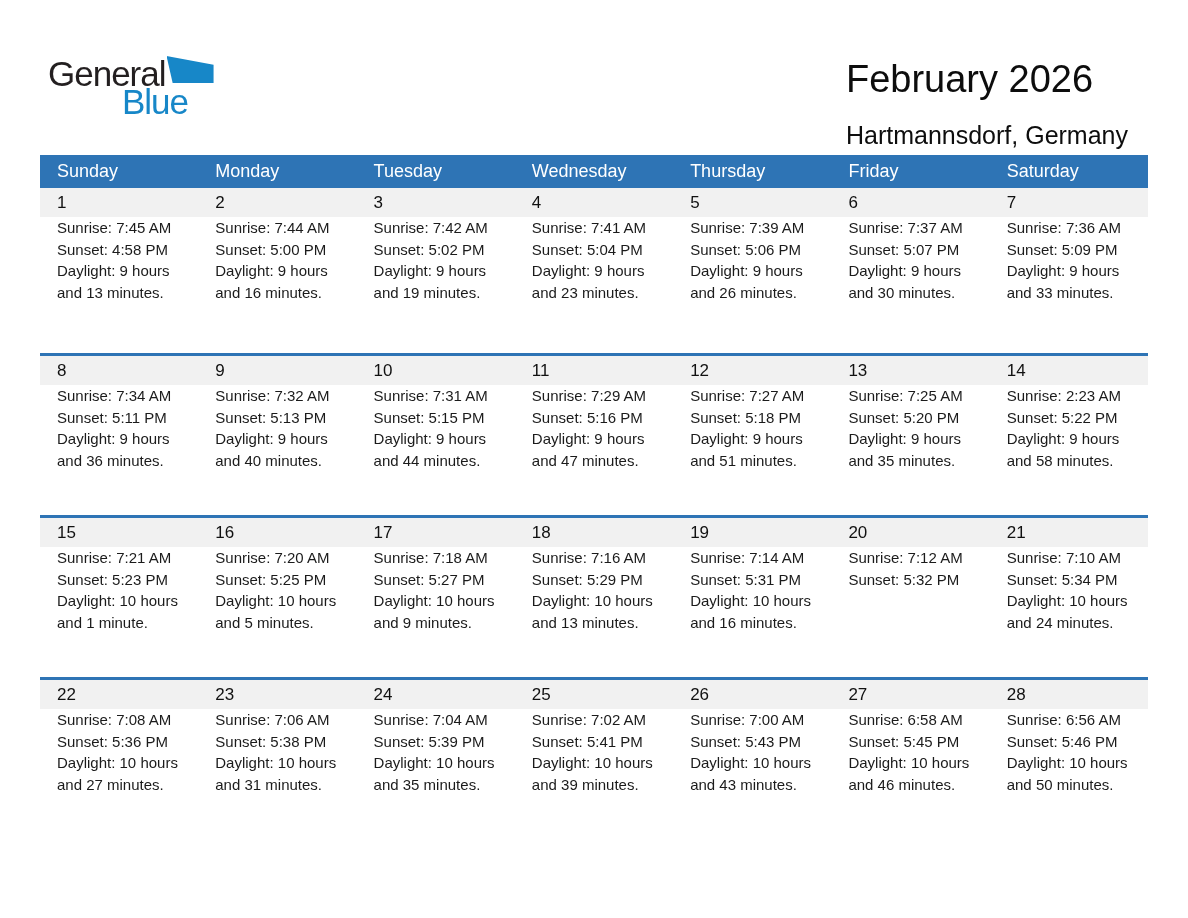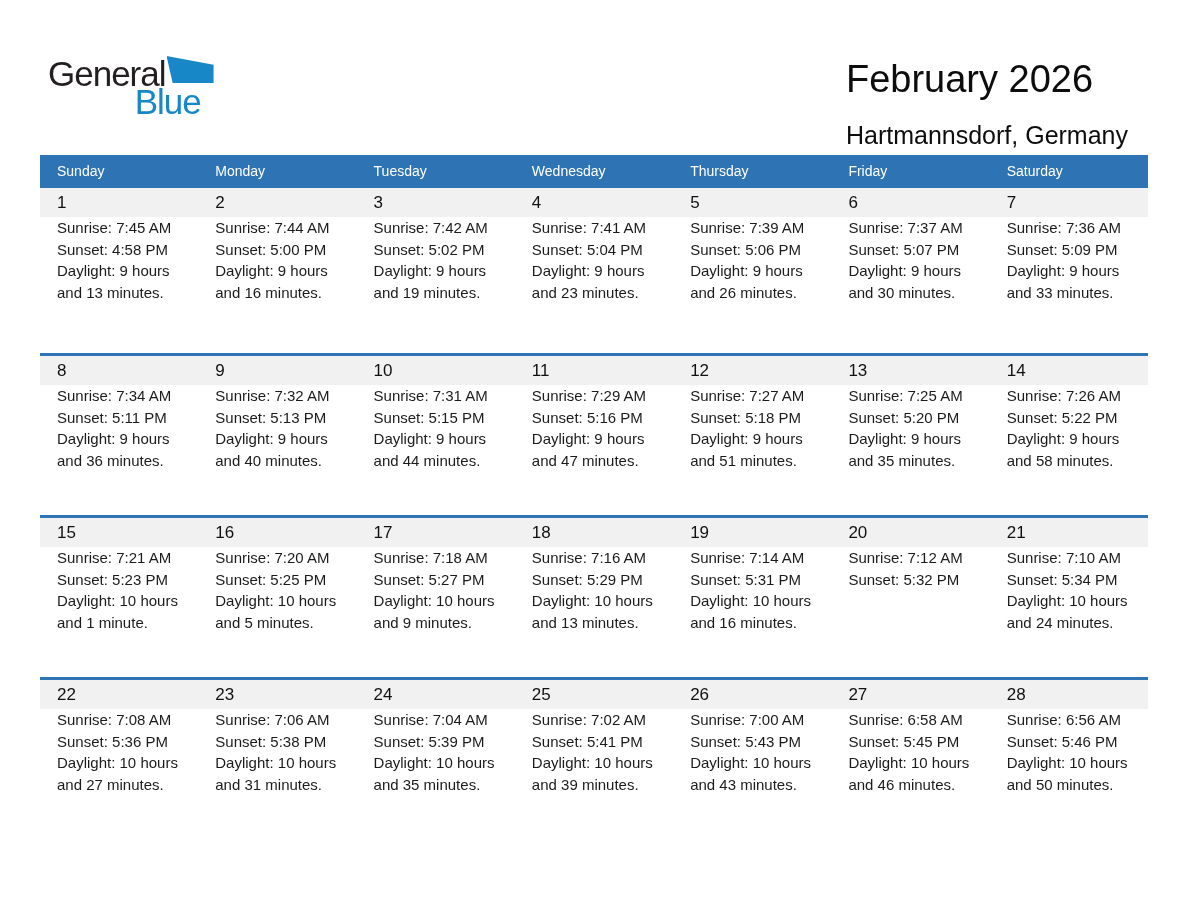--- a/index.html
+++ b/index.html
@@ -14,29 +14,29 @@
     width:1188px;height:918px;position:relative;background:#ffffff;
     font-family:"Liberation Sans", sans-serif;color:#1a1a1a;overflow:hidden;
   }
   
   .logo{position:absolute;left:48px;top:56px;line-height:1;}
   .logo-line1{display:flex;align-items:flex-start;}
   .logo-general{font-size:35px;letter-spacing:-1px;color:var(--logo-black);font-weight:400;}
   .logo-tri{width:47px;height:27px;margin-left:1px;margin-bottom:3px;
     background:var(--logo-blue);
     clip-path:polygon(0 0, 100% 32%, 100% 100%, 13% 100%);}
-  .logo-blue-word{font-size:35px;letter-spacing:-1px;color:var(--logo-blue);margin-left:74px;margin-top:-7px;font-weight:400;text-align:center;}
+  .logo-blue-word{font-size:35px;letter-spacing:-1px;color:var(--logo-blue);margin-left:74px;margin-top:-7px;font-weight:400;}
   
   .titlebox{position:absolute;top:58px;right:60px;}
   .title{font-size:38px;color:#0d0d0d;font-weight:400;}
   .subtitle{font-size:25px;color:#0d0d0d;margin-top:20px;font-weight:400;}
   
   .calendar{position:absolute;left:40px;top:155px;width:1108px;}
   .dow-row{display:flex;background:var(--header-blue);height:33px;}
-  .dow{flex:1;color:#ffffff;font-size:14px;line-height:33px;padding-left:17px;font-weight:400;}
+  .dow{flex:1;color:#ffffff;font-size:18px;line-height:33px;padding-left:17px;font-weight:400;}
   .week{display:flex;height:162px;border-top:3px solid var(--header-blue);}
   .week:first-of-type{border-top:none;height:165px;}
   .cell{flex:1;overflow:hidden;}
   .num{background:var(--strip-gray);height:29px;line-height:30px;padding-left:17px;font-size:17px;color:#111111;}
   .details{padding:0 6px 0 17px;font-size:15px;line-height:21.5px;color:#1b1b1b;}
   .details .line{width:132px;}
 </style>
 </head>
 <body>
 
@@ -167,21 +167,21 @@
           <div class="num">13</div>
           <div class="details">
             <div class="line">Sunrise: 7:25 AM</div>
             <div class="line">Sunset: 5:20 PM</div>
             <div class="line">Daylight: 9 hours and 35 minutes.</div>
           </div>
         </div>
         <div class="cell">
           <div class="num">14</div>
           <div class="details">
-            <div class="line">Sunrise: 7:26 AM</div>
+            <div class="line">Sunrise: 2:23 AM</div>
             <div class="line">Sunset: 5:22 PM</div>
             <div class="line">Daylight: 9 hours and 58 minutes.</div>
           </div>
         </div>
       </div>
       <div class="week">
         <div class="cell">
           <div class="num">15</div>
           <div class="details">
             <div class="line">Sunrise: 7:21 AM</div>

